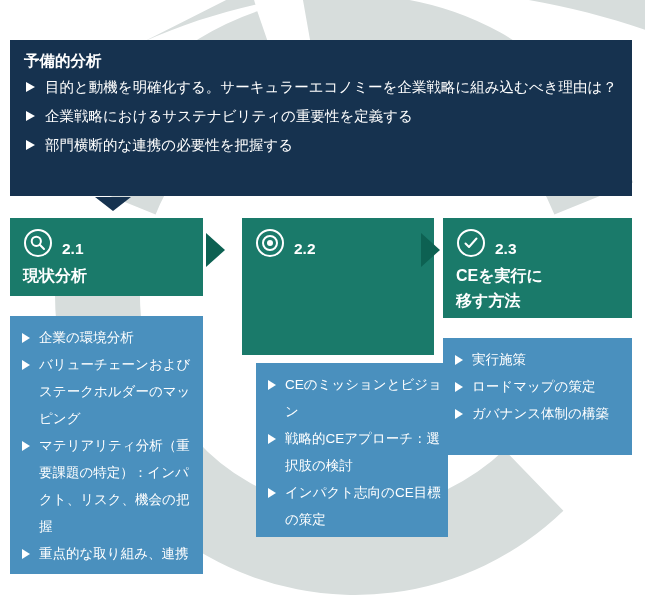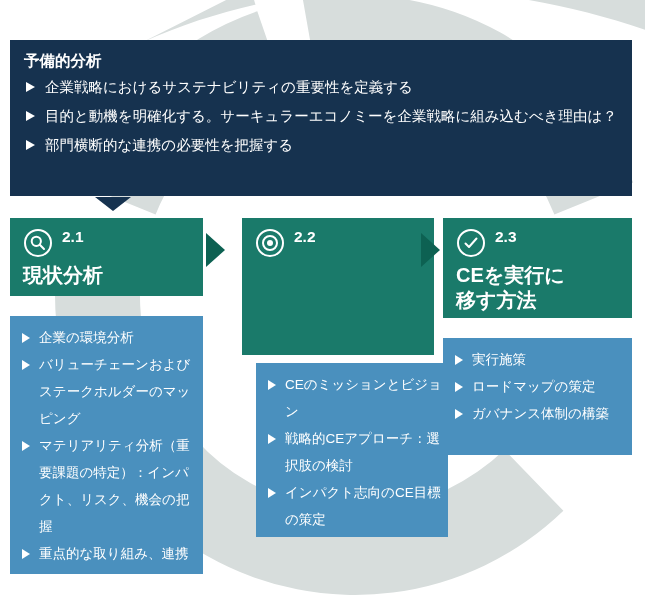--- a/index.html
+++ b/index.html
@@ -74,26 +74,26 @@
   .step-header {
     position: absolute;
     background: var(--teal);
     color: var(--text-white);
     padding: 10px 10px 8px 13px;
     overflow: hidden;
   }
   .step-header.c1 { left: 10px;  top: 218px; width: 193px; height: 78px; }
   .step-header.c2 { left: 242px; top: 218px; width: 192px; height: 137px; }
   .step-header.c3 { left: 443px; top: 218px; width: 189px; height: 100px; }
-  .num-row { display: flex; align-items: flex-start; gap: 9px; }
+  .num-row { display: flex; align-items: flex-end; gap: 9px; }
   .num-row svg { flex: none; display: block; }
   .step-num { font-size: 15.5px; font-weight: bold; }
   .step-title {
     margin-top: 5px;
-    font-size: 20px;
+    font-size: 16px;
     font-weight: bold;
     line-height: 25px;
     white-space: pre-line;
   }
   .step-body {
     position: absolute;
     background: var(--blue);
     color: var(--text-white);
     padding: 8px 6px 6px 12px;
     overflow: hidden;
@@ -126,25 +126,25 @@
     <path d="M76.8,182.6 A300,300 0 0 1 257.3,11.3 L285.0,91.7 A215,215 0 0 0 155.6,214.4 Z" fill="var(--ring-gray)"></path>
 
     <path d="M302.9,-0.4 A300,300 0 0 1 633.2,182.6 L554.4,214.4 A215,215 0 0 0 317.7,83.2 Z" fill="var(--ring-gray)"></path>
   </svg>
 
   <div class="prelim-box">
     <div class="prelim-title">予備的分析</div>
     <ul class="bullet-list prelim-list">
         <li class="bullet">
     <span class="tri"></span>
+    <span class="btxt">目的と動機を明確化する。サーキュラーエコノミーを企業戦略に組み込むべき理由は？</span>
+  </li>
+        <li class="bullet">
+    <span class="tri"></span>
     <span class="btxt">企業戦略におけるサステナビリティの重要性を定義する</span>
-  </li>
-        <li class="bullet">
-    <span class="tri"></span>
-    <span class="btxt">目的と動機を明確化する。サーキュラーエコノミーを企業戦略に組み込むべき理由は？</span>
   </li>
         <li class="bullet">
     <span class="tri"></span>
     <span class="btxt">部門横断的な連携の必要性を把握する</span>
   </li>
       </ul>
   </div>
 
   <div class="down-arrow"></div>
 

